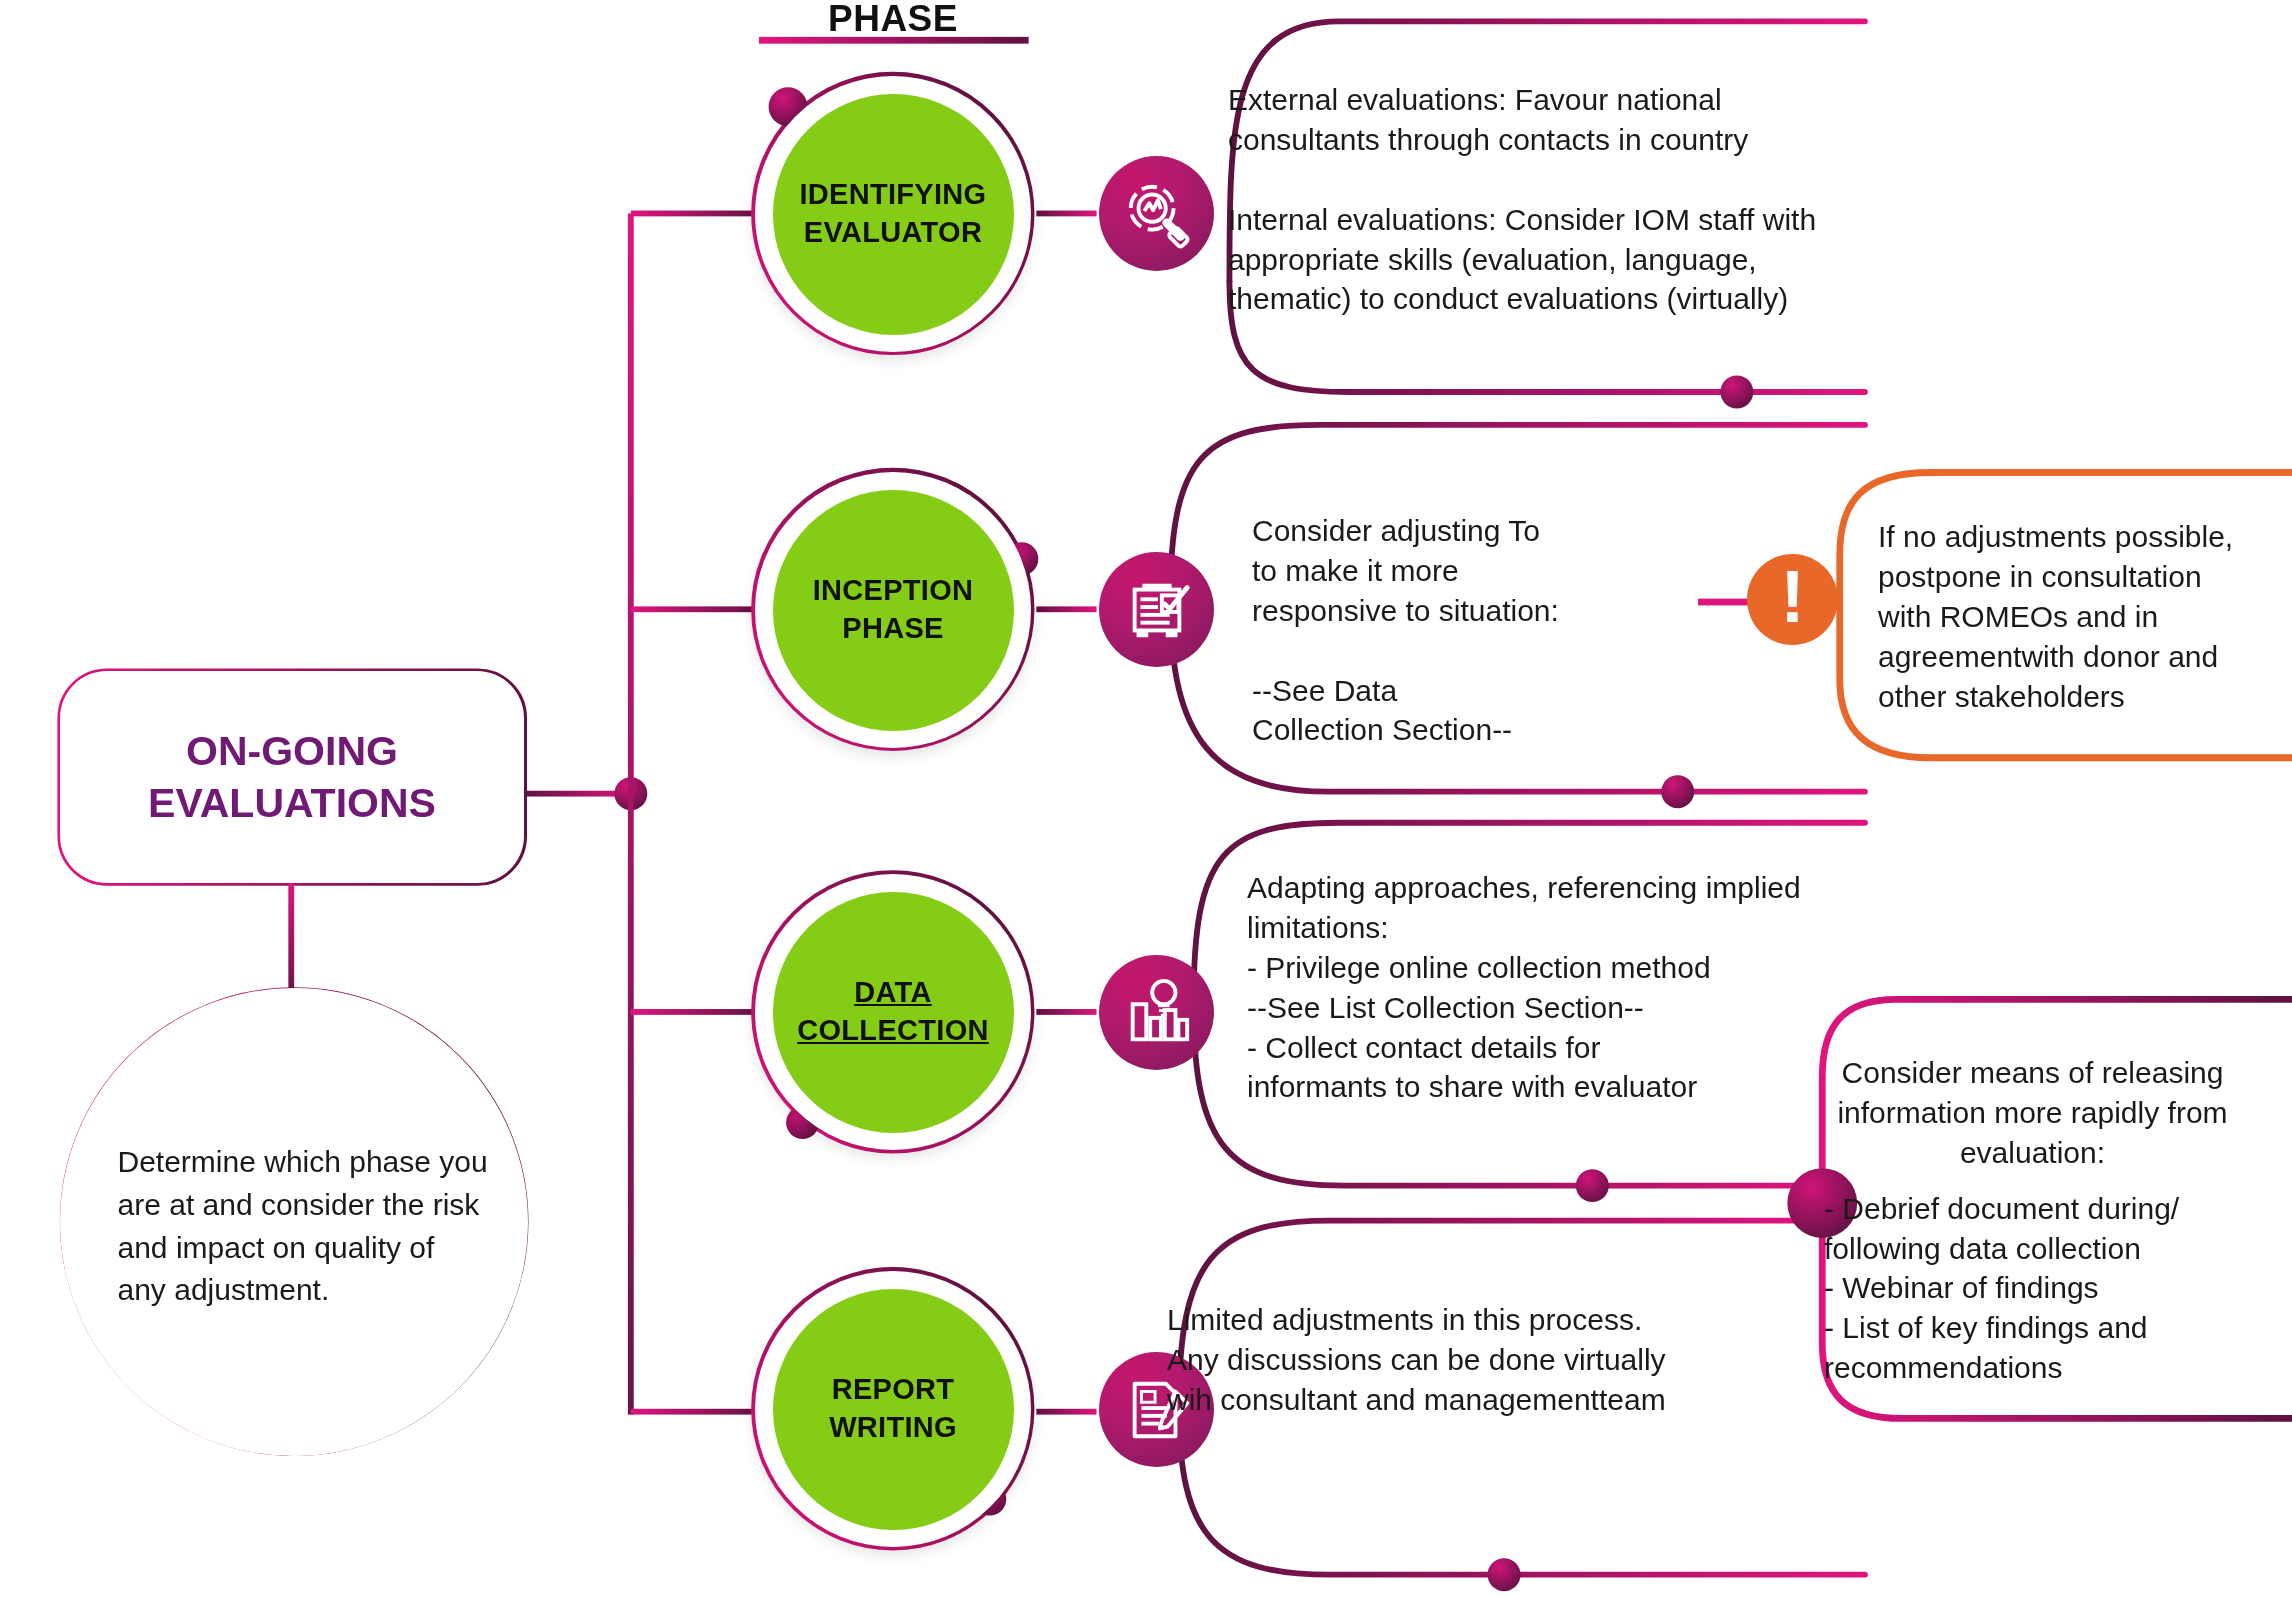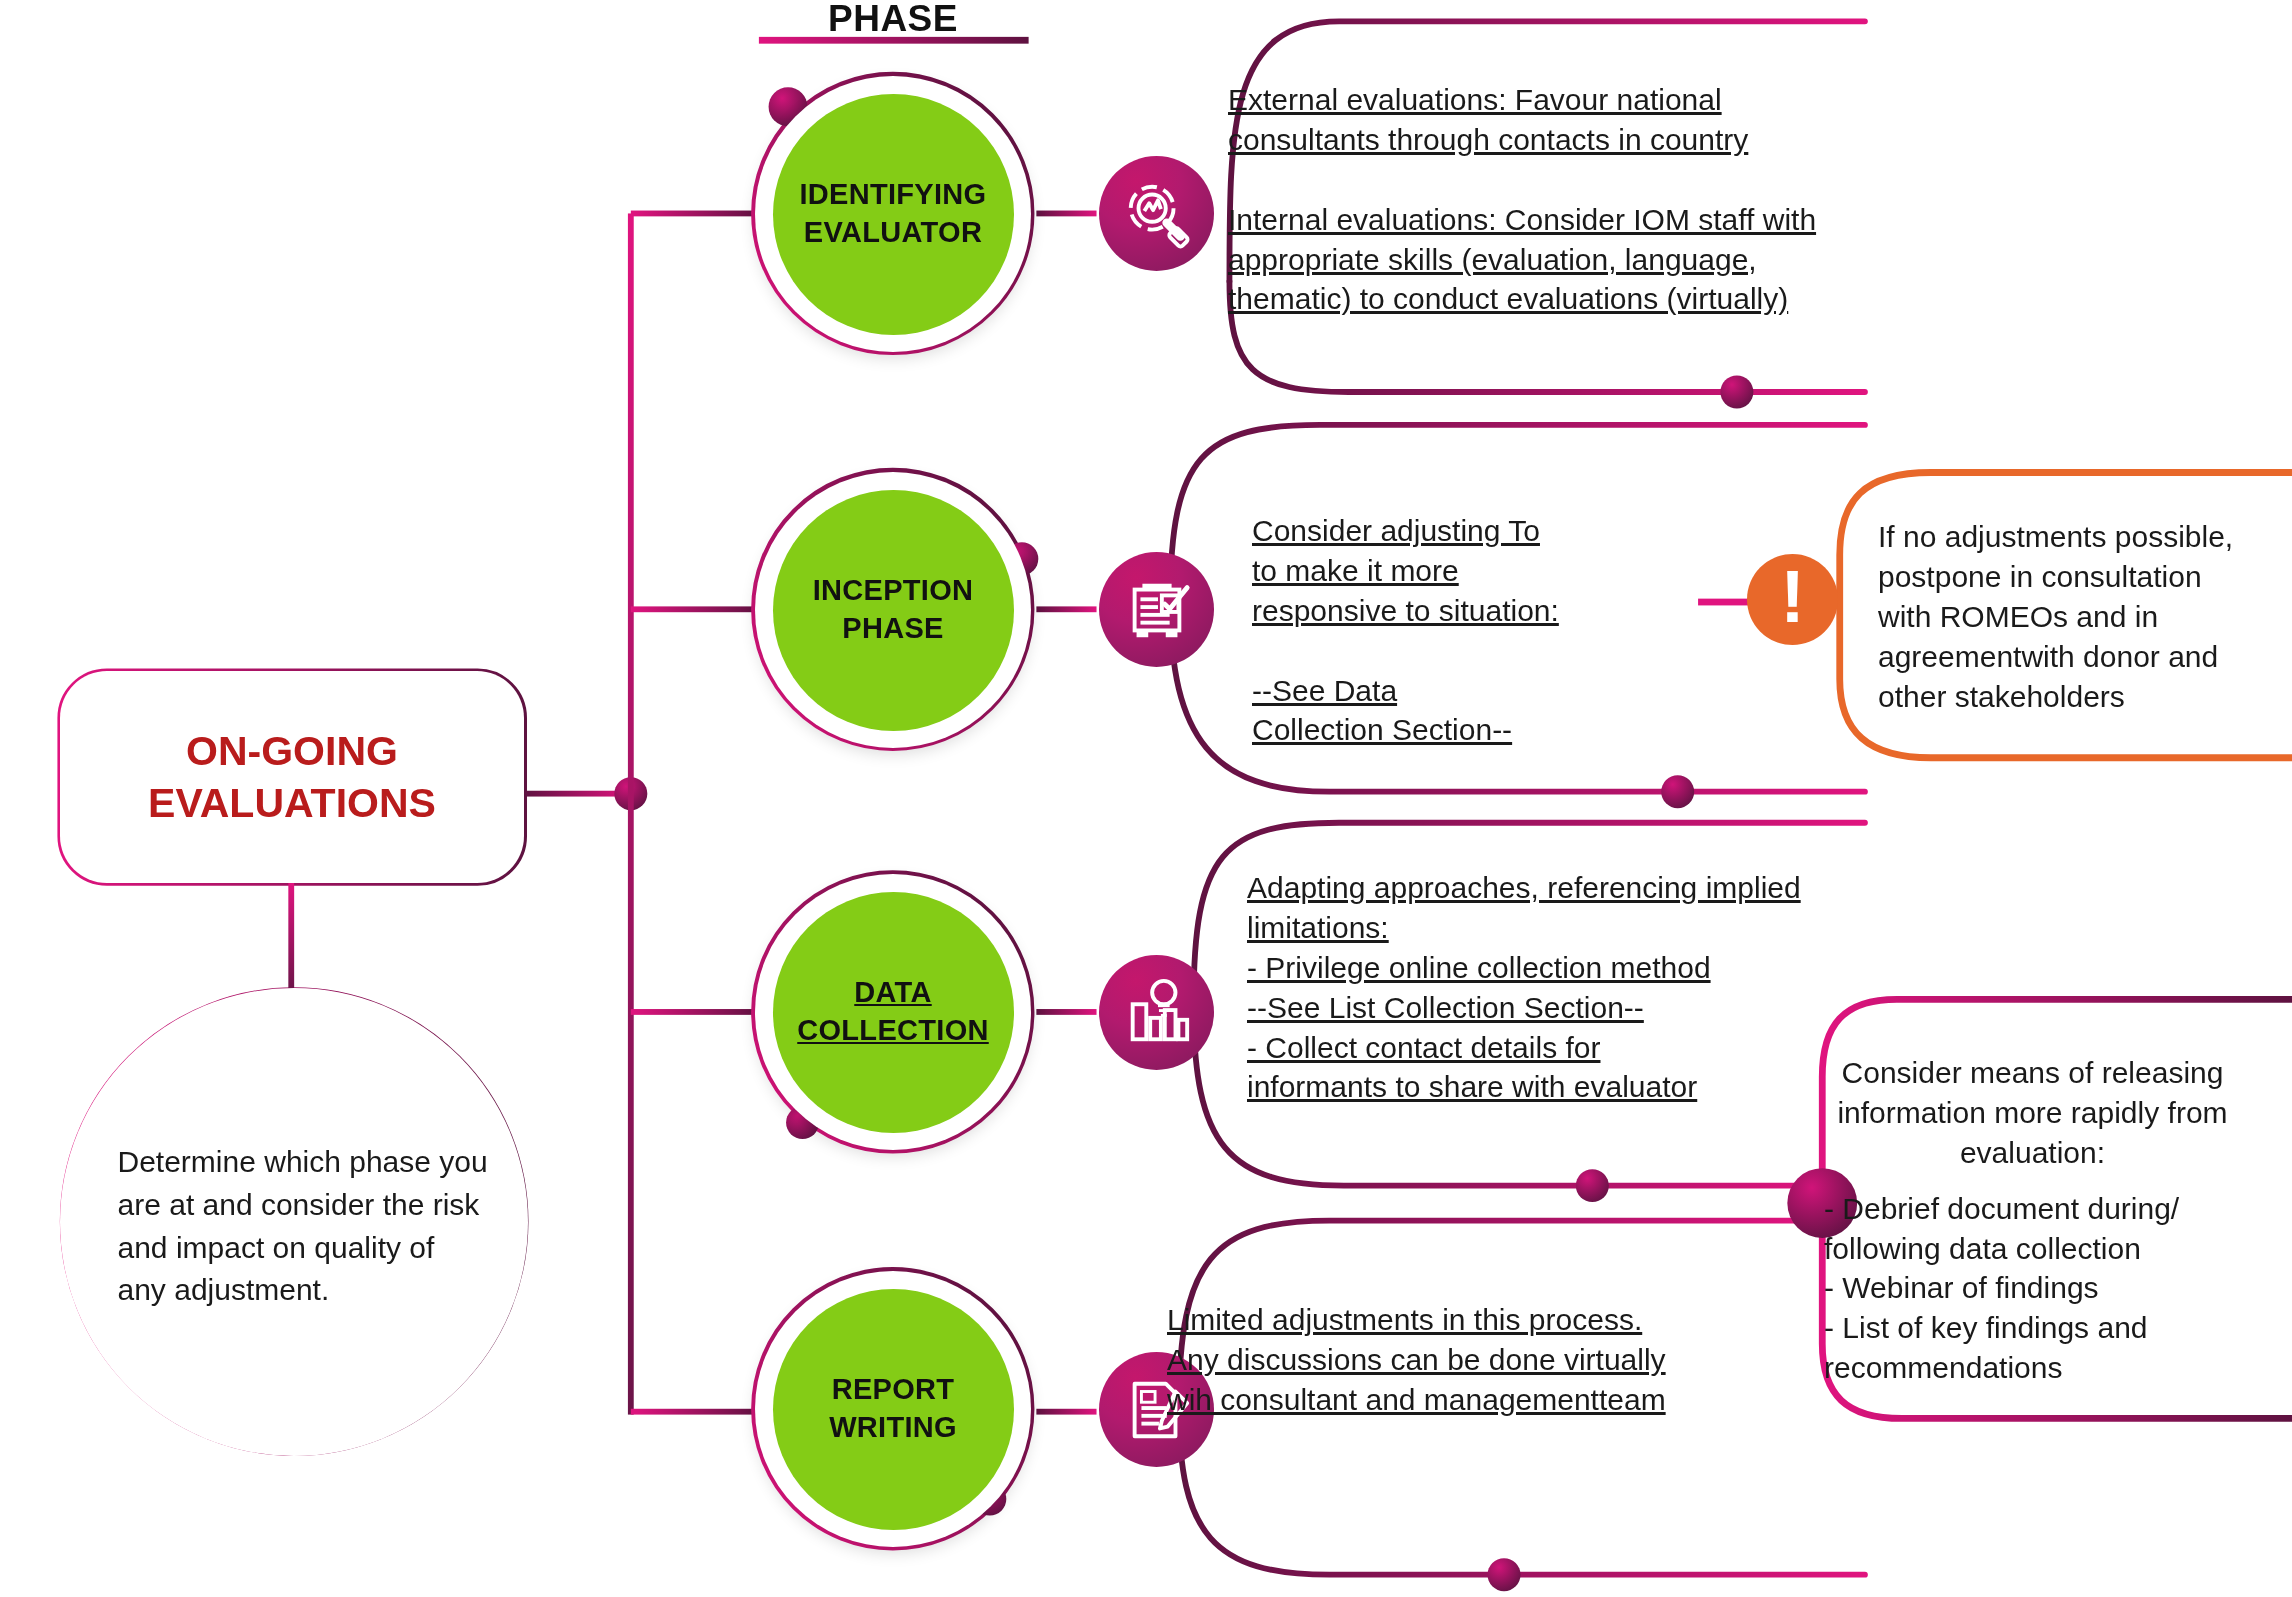--- a/index.html
+++ b/index.html
@@ -18,21 +18,21 @@
   }
 
   
   #main-box{
     position:absolute;left:60px;top:671px;width:464px;height:212px;
     border-radius:47px;box-sizing:border-box;
     display:flex;align-items:center;justify-content:center;
     background:#fff;
   }
   #main-box-label{
-    font-size:41px;font-weight:bold;line-height:1.28;text-align:center;color:#b91c1c;
+    font-size:41px;font-weight:bold;line-height:1.28;text-align:center;color:#701a75;
   }
 
   
   #determine-circle{
     position:absolute;left:60px;top:988px;width:468px;height:468px;
     border-radius:50%;background:#fff;box-sizing:border-box;
     display:flex;align-items:center;justify-content:center;
   }
   #determine-text{
     font-size:30px;line-height:1.42;color:#1a1a1a;width:388px;text-align:left;
@@ -68,21 +68,21 @@
     position:absolute;left:1747px;top:554px;width:91px;height:91px;border-radius:50%;
     background:#e8682a;display:flex;align-items:center;justify-content:center;
   }
   #alert-badge .bang{
     color:#fff;font-size:74px;font-weight:bold;line-height:1;margin-top:-5.8px;
     font-family:"Liberation Sans", sans-serif;
   }
 
   
   .note{
-    position:absolute;font-size:30px;line-height:1.33;color:#1a1a1a;white-space:pre-line;text-decoration:underline;
+    position:absolute;font-size:30px;line-height:1.33;color:#1a1a1a;white-space:pre-line;
   }
   #orange-text{
     position:absolute;left:1878px;top:517px;width:417px;
     font-size:30px;line-height:1.33;color:#1a1a1a;white-space:pre-line;
   }
 
   
   #pink-text{
     position:absolute;left:1824px;top:1053px;width:417px;
     font-size:30px;line-height:1.33;color:#1a1a1a;

